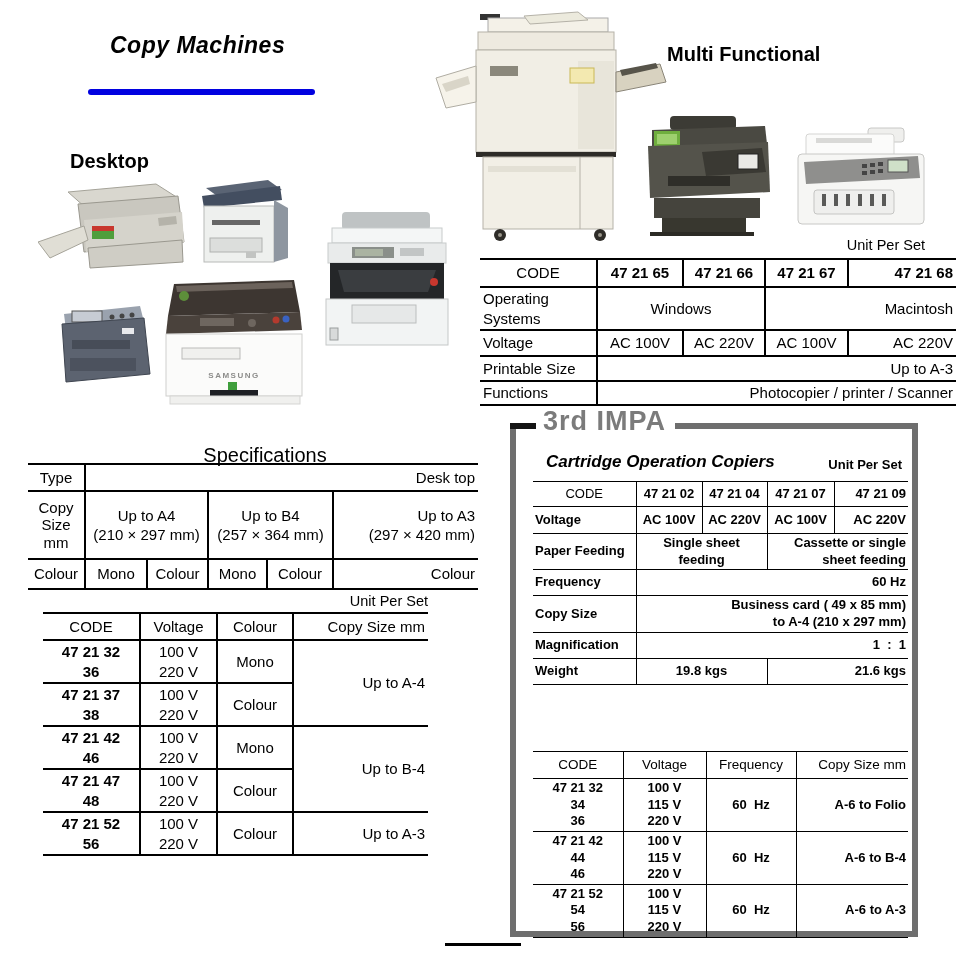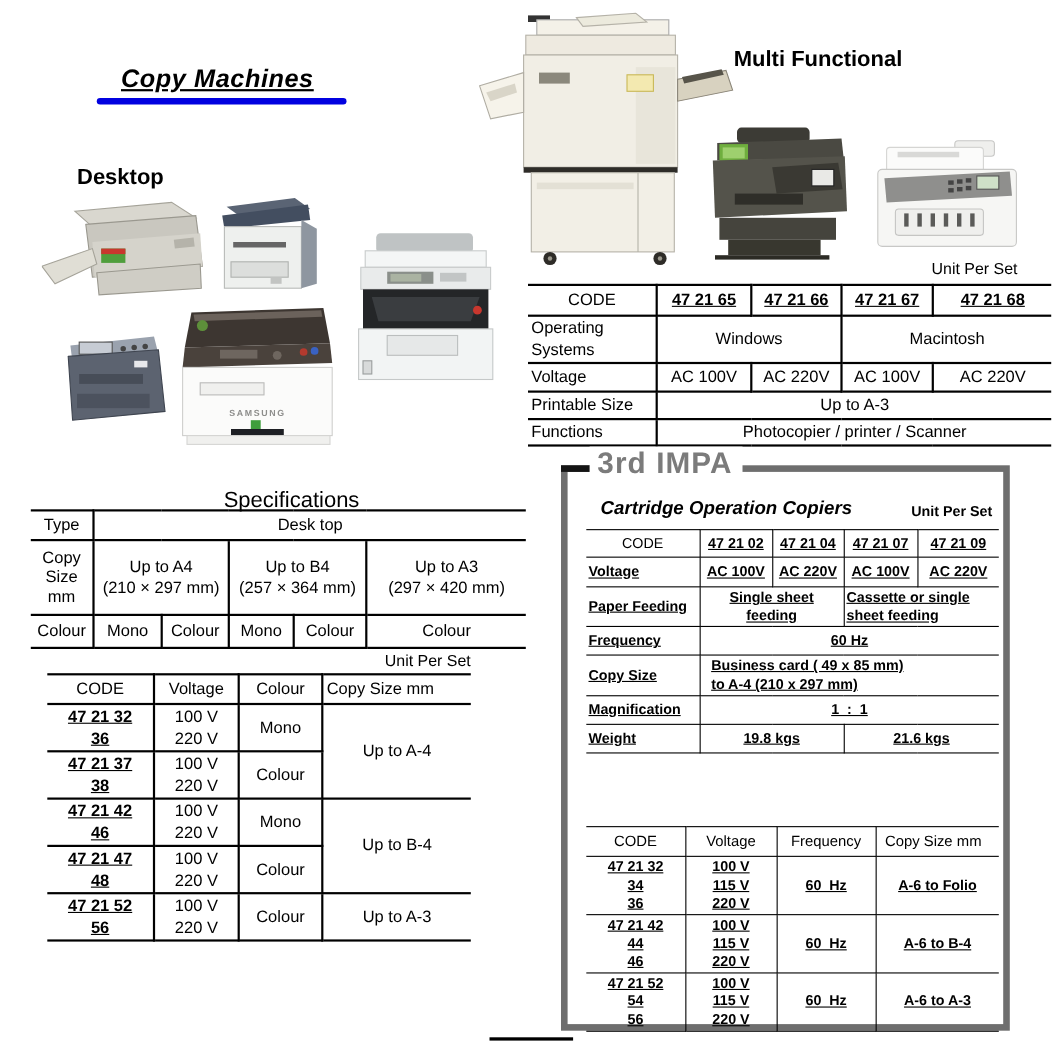--- a/index.html
+++ b/index.html
@@ -13,44 +13,44 @@
   
   .main-title { font-size:23px; font-weight:bold; font-style:italic; letter-spacing:.5px; }
   .blue-bar { background:#0101e0; height:6px; border-radius:3px; }
   .sec-label { font-size:20px; font-weight:bold; }
   .unit-label { font-size:14.5px; }
 
   
   table.tb { border-collapse:collapse; table-layout:fixed; }
   table.tb td { border:2px solid #000; font-size:15px; vertical-align:middle; padding:1px 3px; line-height:1.3; }
   table.tb td.nl { border-left:none; }
-  table.tb td.nr { border-right:none; }
+  table.tb td.nr { border-right:none;text-align:right; }
   td.c { text-align:center; }
   td.l { text-align:left; padding-left:5px; }
-  .b { font-weight:bold;text-decoration:underline; }
+  .b { font-weight:bold; }
   .pre { white-space:pre-line; }
   .codeblk { display:inline-block; white-space:pre-line; }
 
   
   .impa-box { position:absolute; left:510px; top:423px; width:408px; height:514px; border:6px solid #6e6e6e; background:#fff; }
   .impa-title { position:absolute; left:20px; top:-23px; background:#fff; padding:0 9px 0 7px; font-size:27px; font-weight:bold; color:#7b7b7b; letter-spacing:1px; }
   .impa-accent { position:absolute; left:-6px; top:-6px; width:32px; height:6px; background:#141414; }
   .impa-box table.tb td { border-width:1.5px; font-size:13px; padding:1px 2px; line-height:1.28; }
   .sub-title { font-size:17px; font-weight:bold; font-style:italic; }
   .unit-small { font-size:13px; font-weight:bold; }
 
   .bottom-line { background:#000; height:2.5px; }
   svg { display:block; }
 </style>
 </head>
 <body>
 
 <div id="page">
 
-  <div class="abs main-title" style="left:110px; top:58px;text-decoration:underline;">Copy Machines</div>
+  <div class="abs main-title" style="left:110px; top:32px;">Copy Machines</div>
   <div class="abs blue-bar" style="left:88px; top:89px; width:227px;"></div>
   <div class="abs sec-label" style="left:70px; top:150px;">Desktop</div>
   <div class="abs sec-label" style="left:667px; top:43px;">Multi Functional</div>
 
   <svg class="abs" style="left:428px; top:6px;" width="240" height="238" viewBox="0 0 240 238">
     <rect x="52" y="8" width="20" height="6" fill="#333"></rect>
     <rect x="60" y="12" width="120" height="14" fill="#f4f1e8" stroke="#aaa"></rect>
     <polygon points="96,10 150,6 160,14 102,18" fill="#eceadd" stroke="#b5b2a8"></polygon>
     <rect x="50" y="26" width="136" height="18" fill="#eeeae0" stroke="#b5b2a8"></rect>
     <rect x="48" y="44" width="140" height="102" fill="#f1eee5" stroke="#b5b2a8"></rect>

